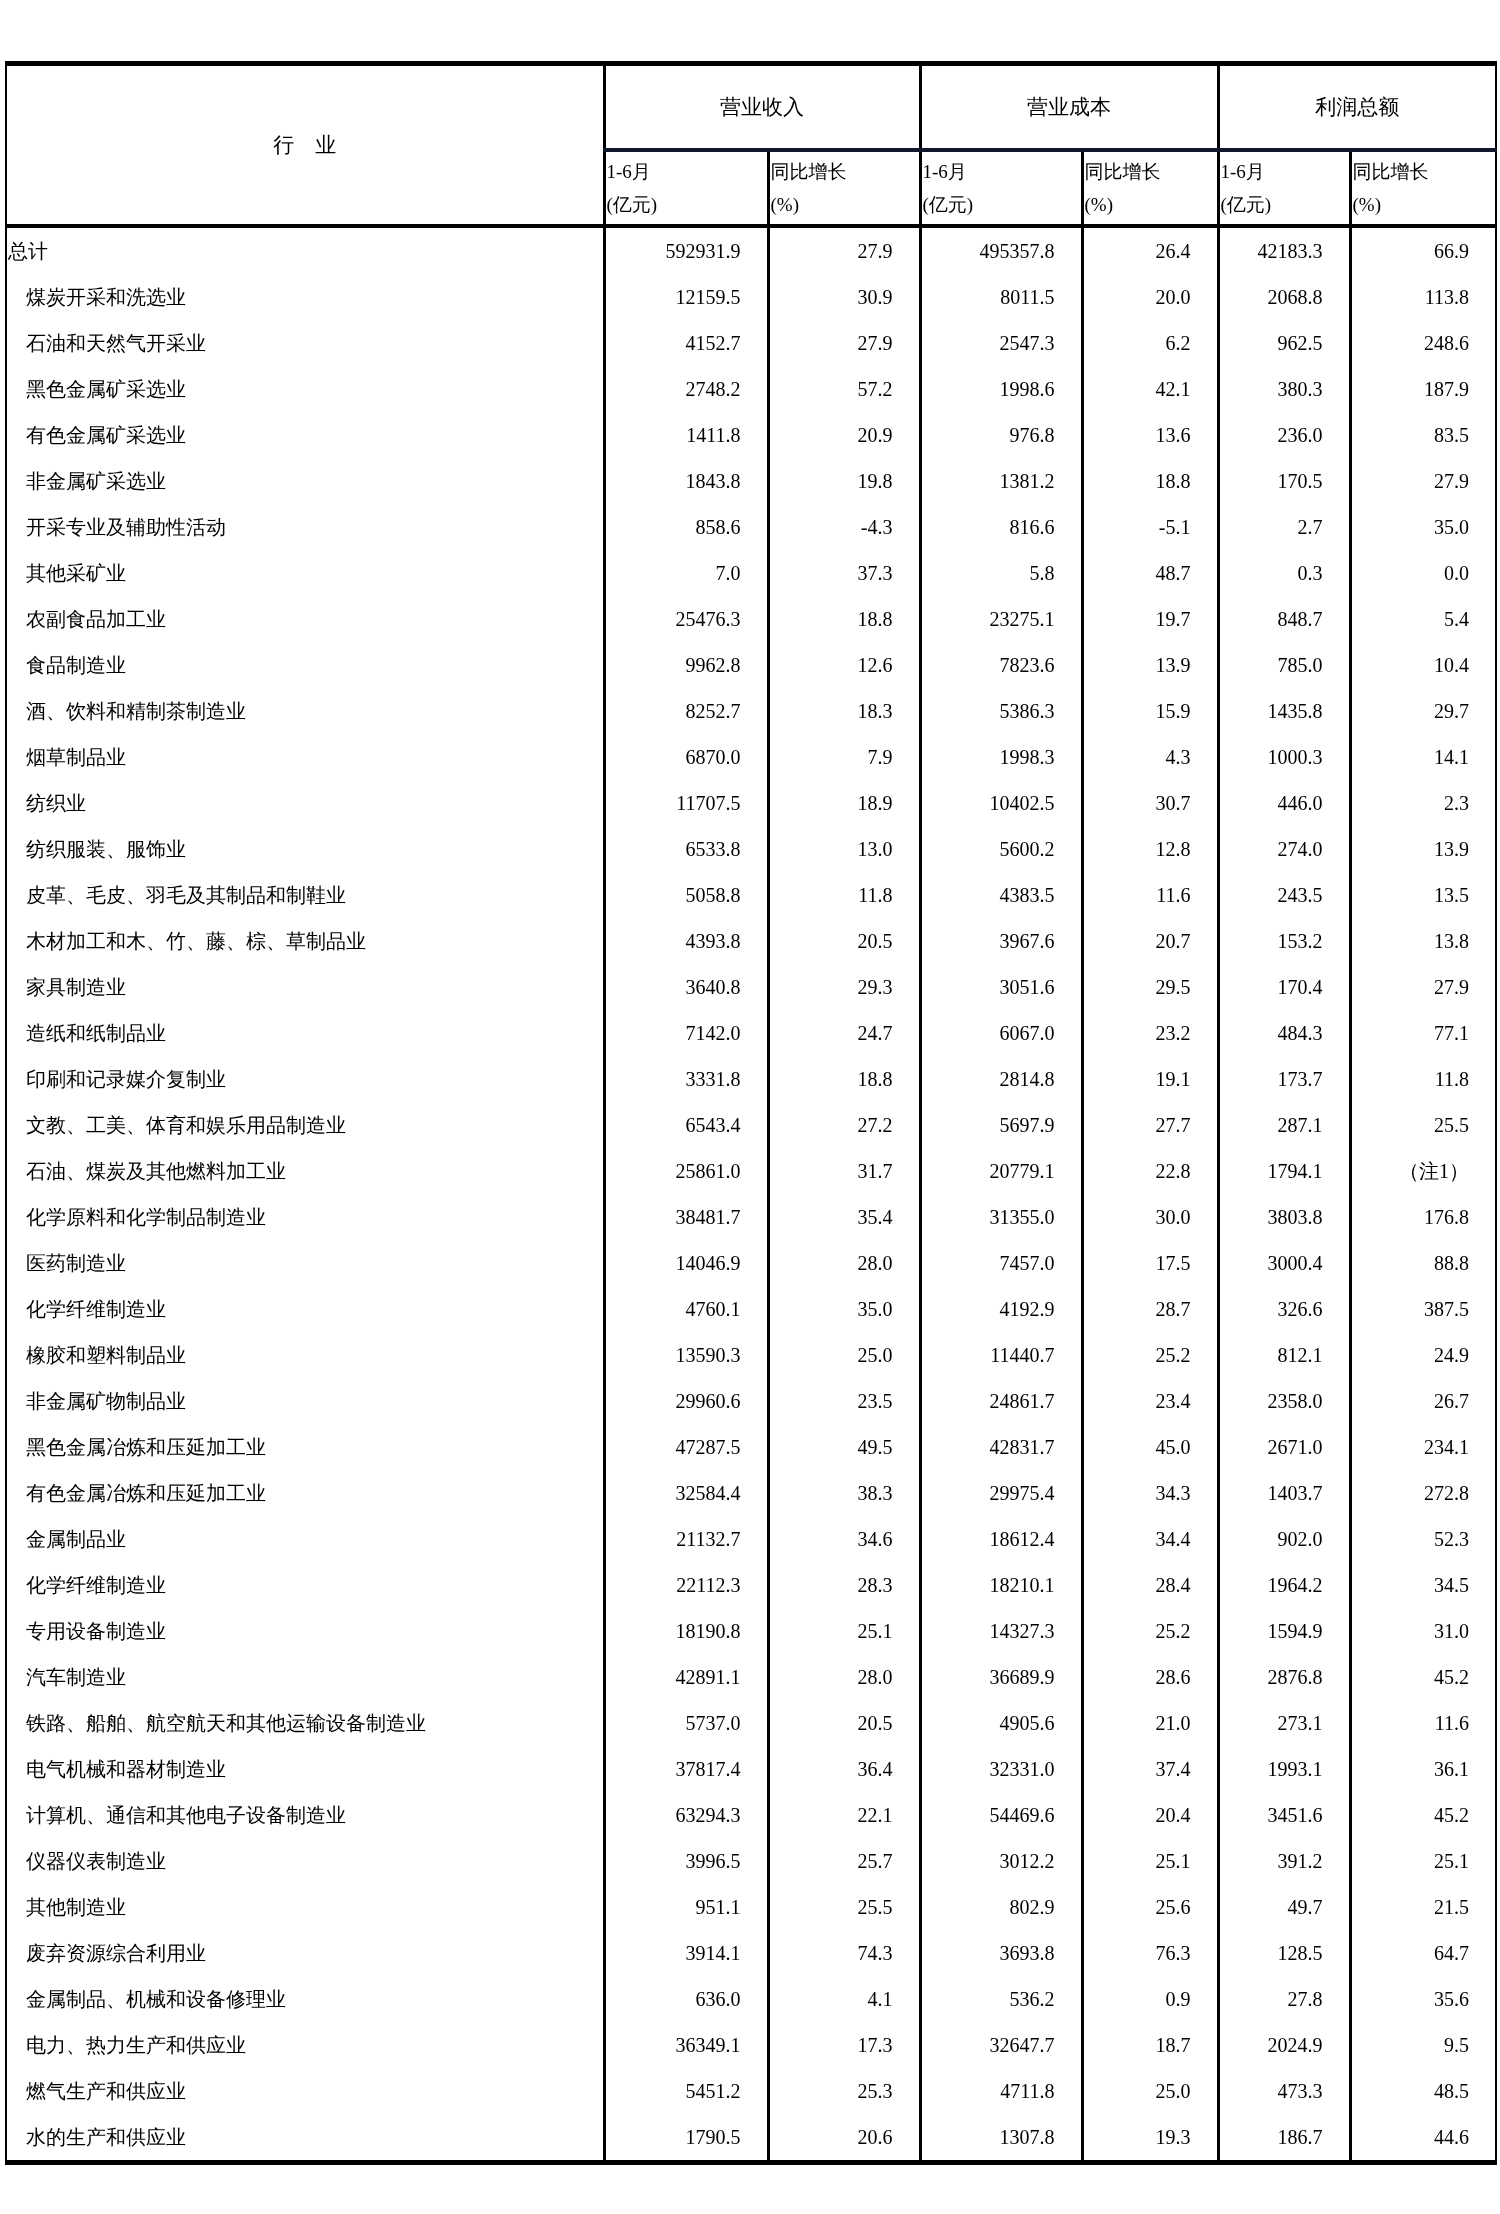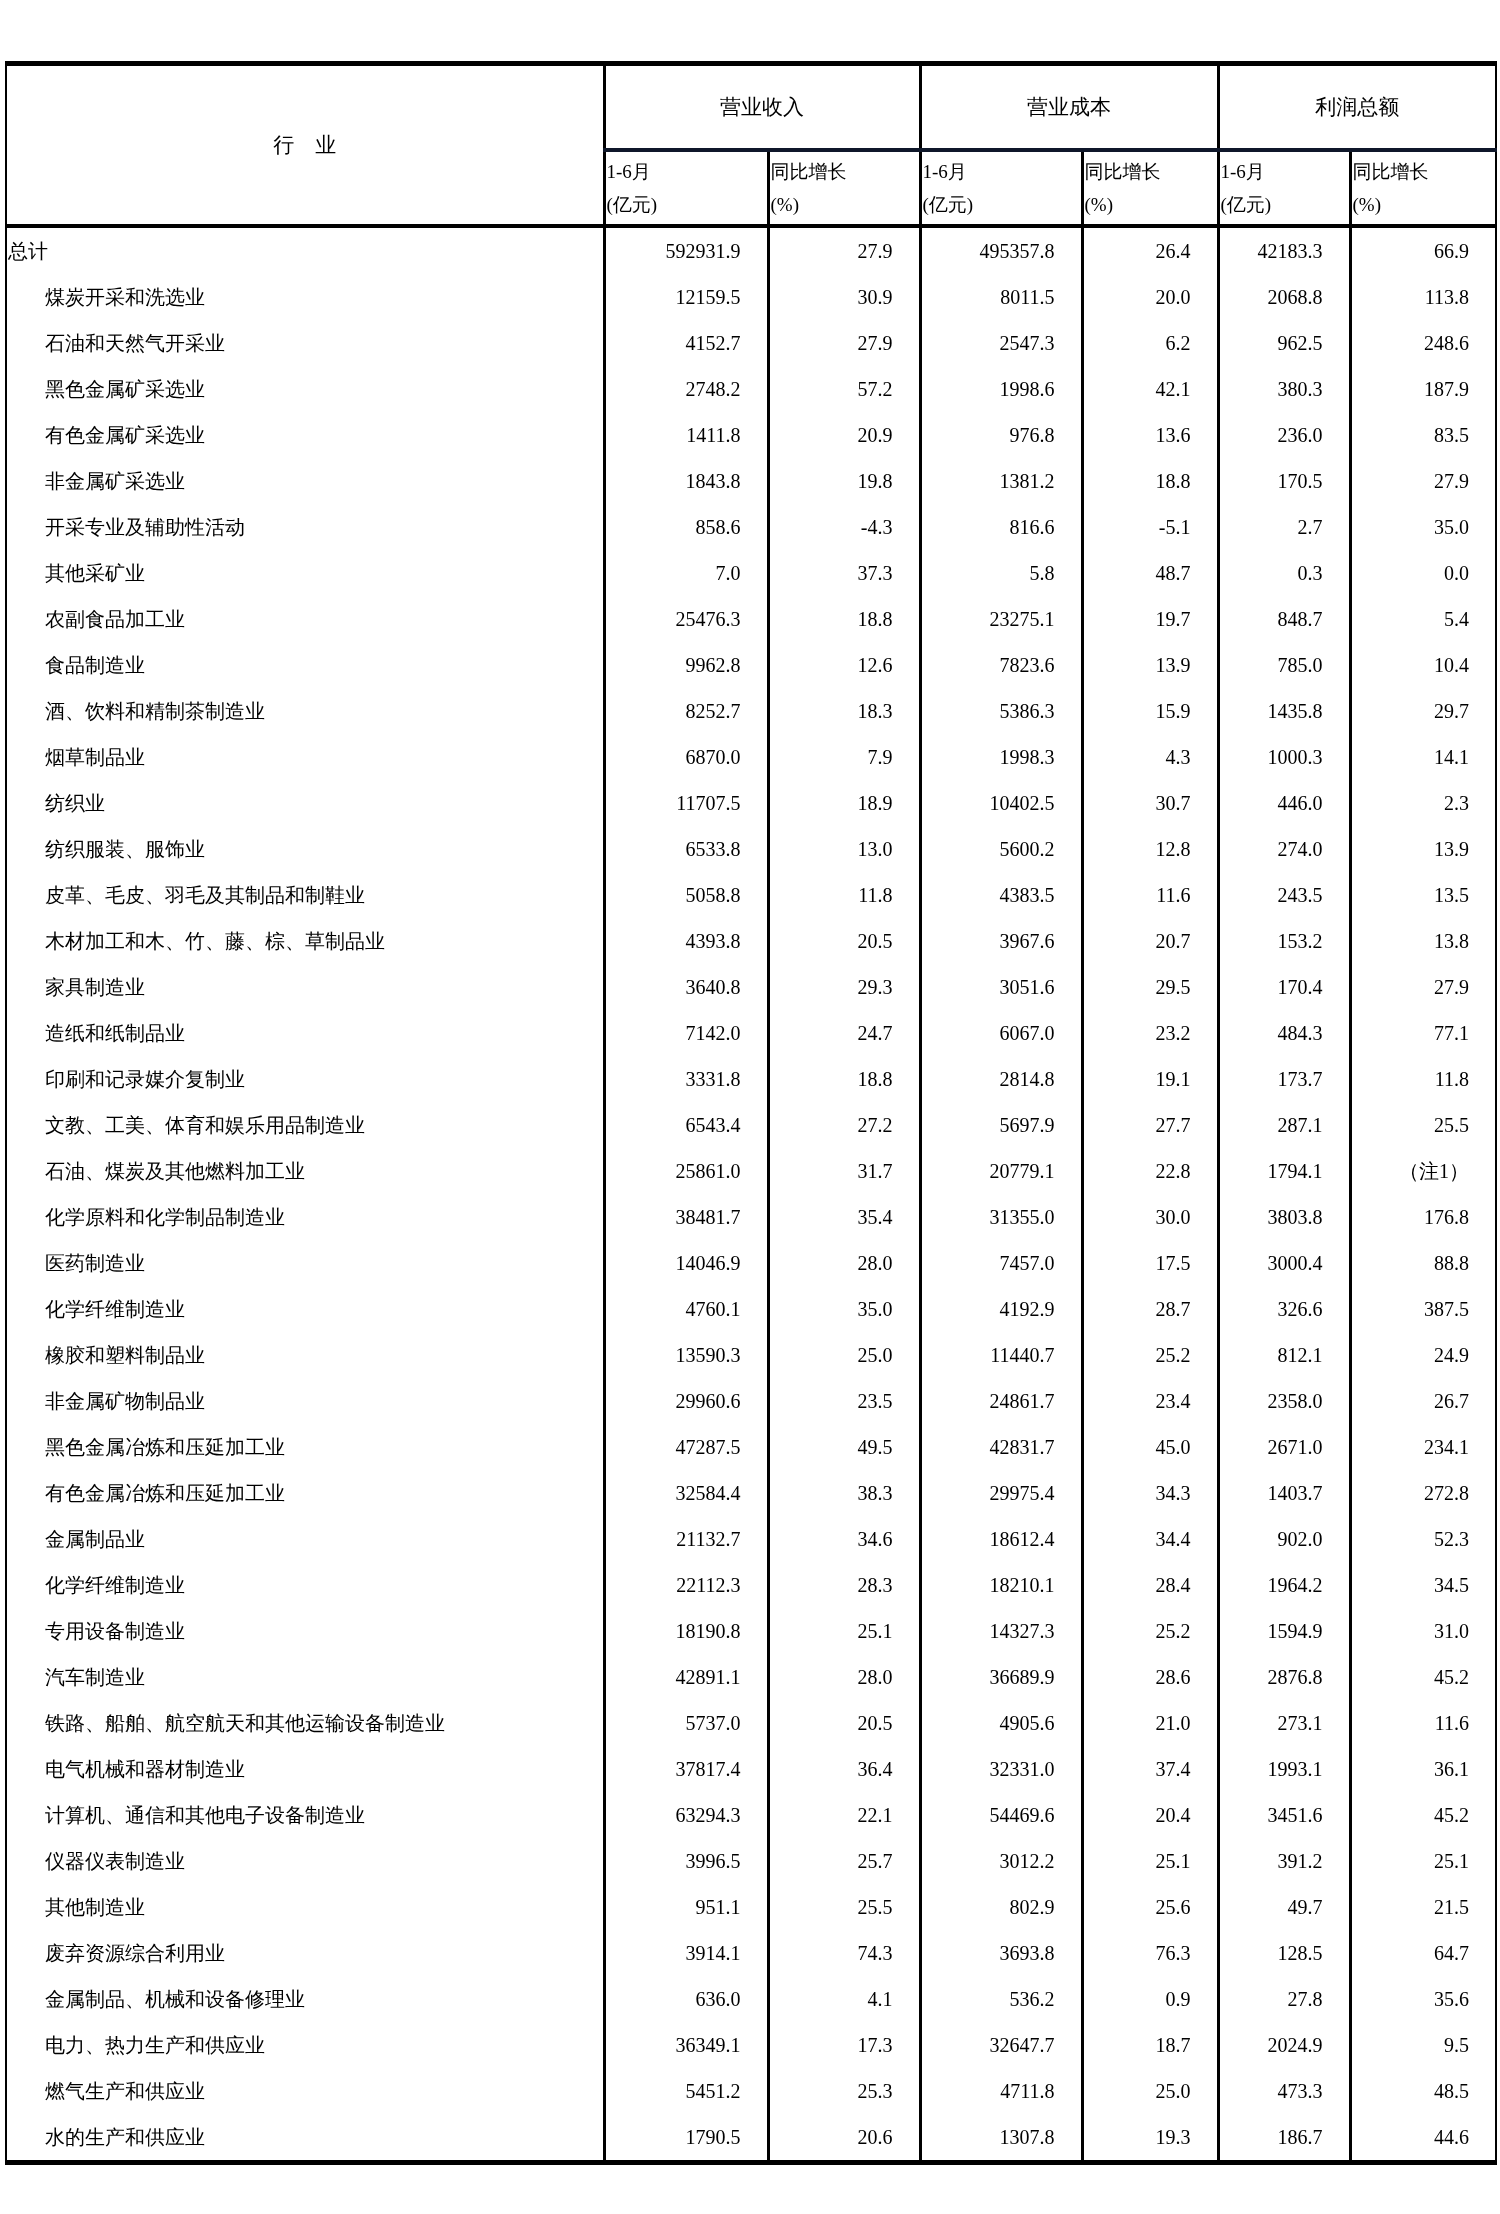--- a/index.html
+++ b/index.html
@@ -74,21 +74,21 @@
     height: 44px;
     vertical-align: middle;
     font-size: 20px;
     white-space: nowrap;
     overflow: hidden;
   }
   tbody td.name {
     text-align: left;
   }
   tbody td.name.indent {
-    padding-left: 38px;
+    padding-left: 19px;
   }
   tbody td.num {
     border-left: 3px solid #000;
     text-align: right;
     padding-right: 26px;
   }
 </style>
 </head>
 <body>
 

